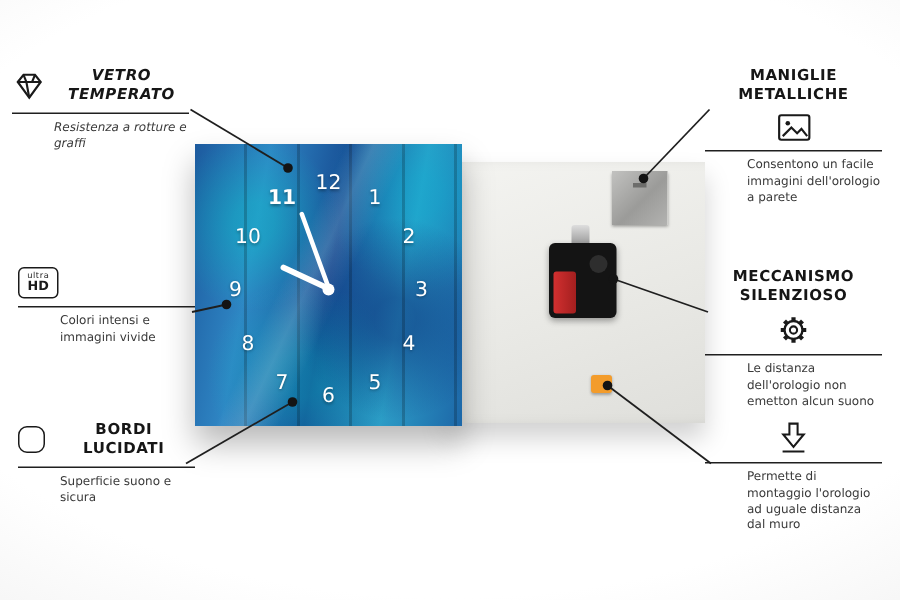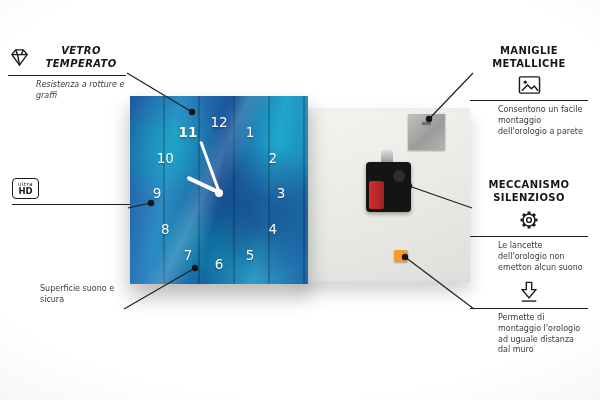--- a/index.html
+++ b/index.html
@@ -178,39 +178,47 @@
 
   <div class="callout left" id="co-stampa">
     <div class="callout-head">
       <span class="ico">
         <span class="ultrahd">
           <span class="t1">ultra</span>
           <span class="t2">HD</span>
         </span>
       </span>
     </div>
+    <div class="co-sub">Colori intensi e immagini vivide</div>
   </div>
 
   <div class="callout left" id="co-bordi">
+    <div class="callout-head">
+      <span class="ico">
+        <span class="rounded-sq"></span>
+      </span>
+      <span class="co-title">BORDI
+LUCIDATI</span>
+    </div>
     <div class="co-sub">Superficie suono e sicura</div>
   </div>
 
   <div class="callout right" id="co-maniglie">
     <div class="callout-head">
       <span class="co-title">MANIGLIE
 METALLICHE</span>
       <span class="ico">
         <svg width="23" height="20" viewBox="0 0 24 20" fill="none" stroke="#1a1a1a" stroke-width="1.5">
           <rect x="1.5" y="1.5" width="21" height="17" rx="1.5"></rect>
           <circle cx="7.5" cy="7" r="1.6" fill="#1a1a1a" stroke="none"></circle>
           <path d="M4,16 L10,10 L14,14 L17,11 L21,16"></path>
         </svg>
       </span>
     </div>
-    <div class="co-sub">Consentono un facile montaggio dell'orologio a parete</div>
+    <div class="co-sub">Consentono un facile immagini dell'orologio a parete</div>
   </div>
 
   <div class="callout right" id="co-meccanismo">
     <div class="callout-head">
       <span class="co-title">MECCANISMO
 SILENZIOSO</span>
       <span class="ico">
         <svg width="22" height="22" viewBox="0 0 22 22" fill="none" stroke="#1a1a1a">
           <circle cx="11" cy="11" r="6" stroke-width="1.6"></circle>
           <circle cx="11" cy="11" r="2.4" stroke-width="1.4"></circle>
@@ -220,21 +228,21 @@
             <line x1="11" y1="17" x2="11" y2="19.5"></line>
             <line x1="6.76" y1="15.24" x2="4.99" y2="17.01"></line>
             <line x1="5" y1="11" x2="2.5" y2="11"></line>
             <line x1="6.76" y1="6.76" x2="4.99" y2="4.99"></line>
             <line x1="11" y1="5" x2="11" y2="2.5"></line>
             <line x1="15.24" y1="6.76" x2="17.01" y2="4.99"></line>
           </g>
         </svg>
       </span>
     </div>
-    <div class="co-sub">Le lancette dell'orologio non emetton alcun suono</div>
+    <div class="co-sub">Le distanza dell'orologio non emetton alcun suono</div>
   </div>
 
   <div class="callout right" id="co-distanziatore">
     <div class="callout-head">
       <span class="ico">
         <svg width="20" height="23" viewBox="0 0 22 24" fill="none" stroke="#1a1a1a" stroke-width="1.5">
           <path d="M8,2 H14 V10 H18.5 L11,19 L3.5,10 H8 Z"></path>
           <line x1="3" y1="22.5" x2="19" y2="22.5"></line>
         </svg>
       </span>

